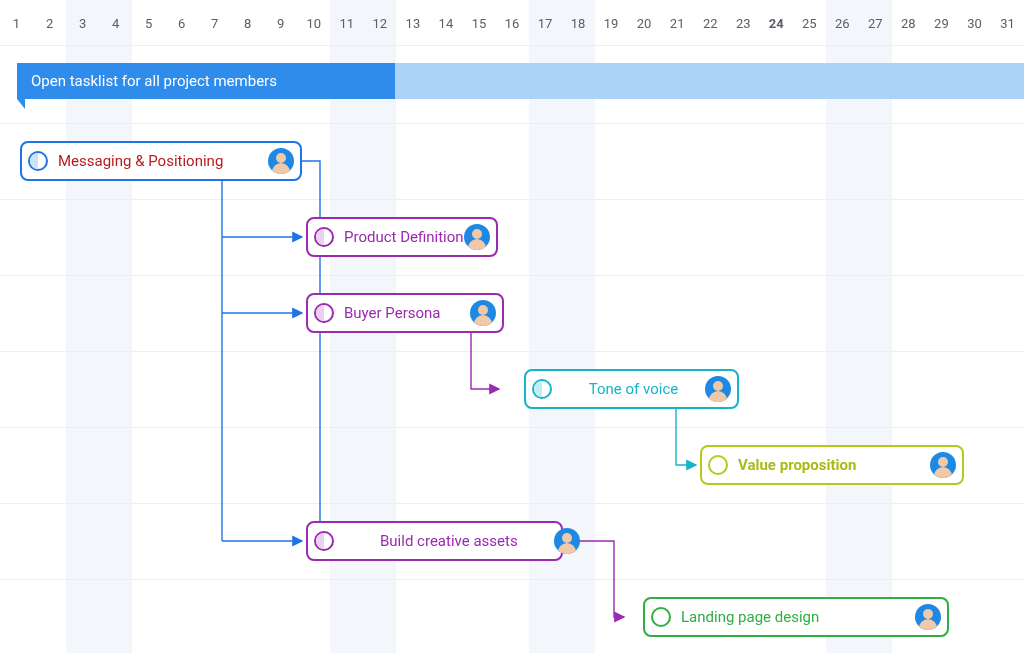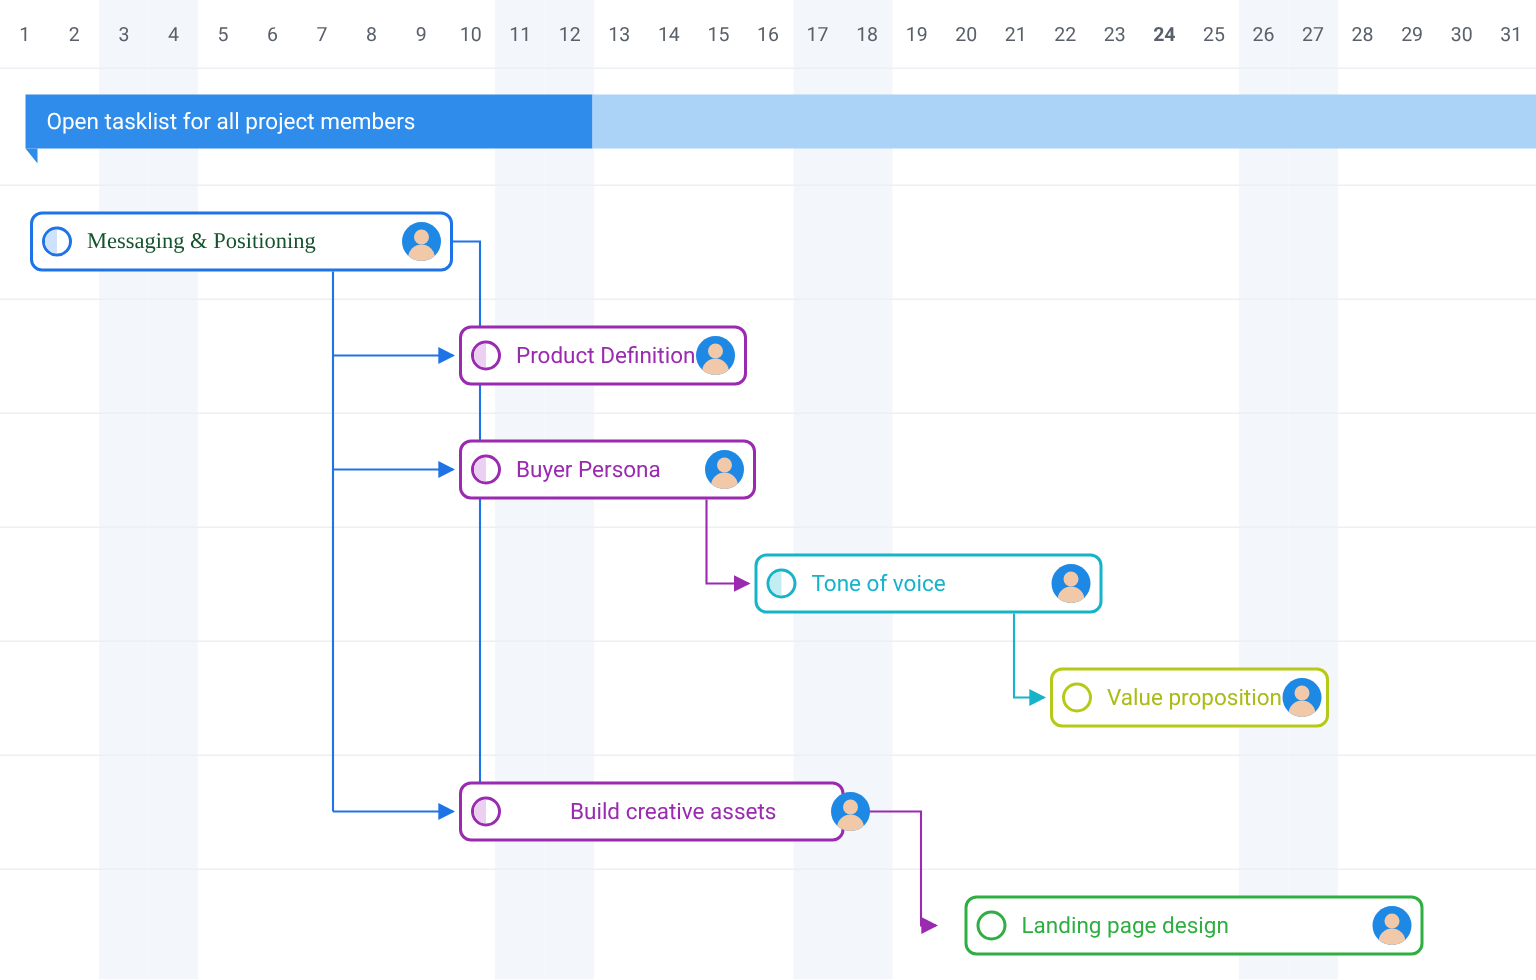--- a/index.html
+++ b/index.html
@@ -142,21 +142,21 @@
   svg.connectors {
     position: absolute;
     top: 0;
     left: 0;
     width: 1024px;
     height: 653px;
     z-index: 1;
     pointer-events: none;
   }
   
-  .c-blue   { border-color: #1e74e6; color: #14532d; font-family: Liberation Serif, serif; }
+  .c-blue   { border-color: #1e74e6; color: #b91c1c; }
   .c-blue   .status-ring { border-color: #1e74e6; } .c-blue.half .status-ring::after { background: #cfe2fb; }
   .c-purple { border-color: #9a2ab0; color: #9a2ab0; }
   .c-purple .status-ring { border-color: #9a2ab0; } .c-purple.half .status-ring::after { background: #ecd0f1; }
   .c-teal   { border-color: #16b3c9; color: #16b3c9; }
   .c-teal   .status-ring { border-color: #16b3c9; } .c-teal.half .status-ring::after { background: #c2edf3; }
   .c-lime   { border-color: #b6c919; color: #a9bb14; }
   .c-lime   .status-ring { border-color: #b6c919; }
   .c-green  { border-color: #2fae41; color: #2fae41; }
   .c-green  .status-ring { border-color: #2fae41; }
 </style>
@@ -264,27 +264,27 @@
     <span class="label">Product Definition</span>
     <span class="avatar"></span>
   </div>
 
   <div class="task c-purple half" style="left:306px; top:293px; width:198px;">
     <span class="status-ring"></span>
     <span class="label">Buyer Persona</span>
     <span class="avatar"></span>
   </div>
 
-  <div class="task c-teal half" style="left:503px; top:369px; width:232px;">
+  <div class="task c-teal half" style="left:524px; top:369px; width:215px;text-align:center;">
     <span class="status-ring"></span>
     <span class="label">Tone of voice</span>
     <span class="avatar"></span>
   </div>
 
-  <div class="task c-lime" style="left:700px; top:445px; width:186px;">
+  <div class="task c-lime" style="left:700px; top:445px; width:264px;font-weight:bold;">
     <span class="status-ring"></span>
     <span class="label">Value proposition</span>
     <span class="avatar"></span>
   </div>
 
   <div class="task c-purple half" style="left:306px; top:521px; width:257px;gap:36px;">
     <span class="status-ring"></span>
     <span class="label">Build creative assets</span>
     <span class="avatar"></span>
   </div>

